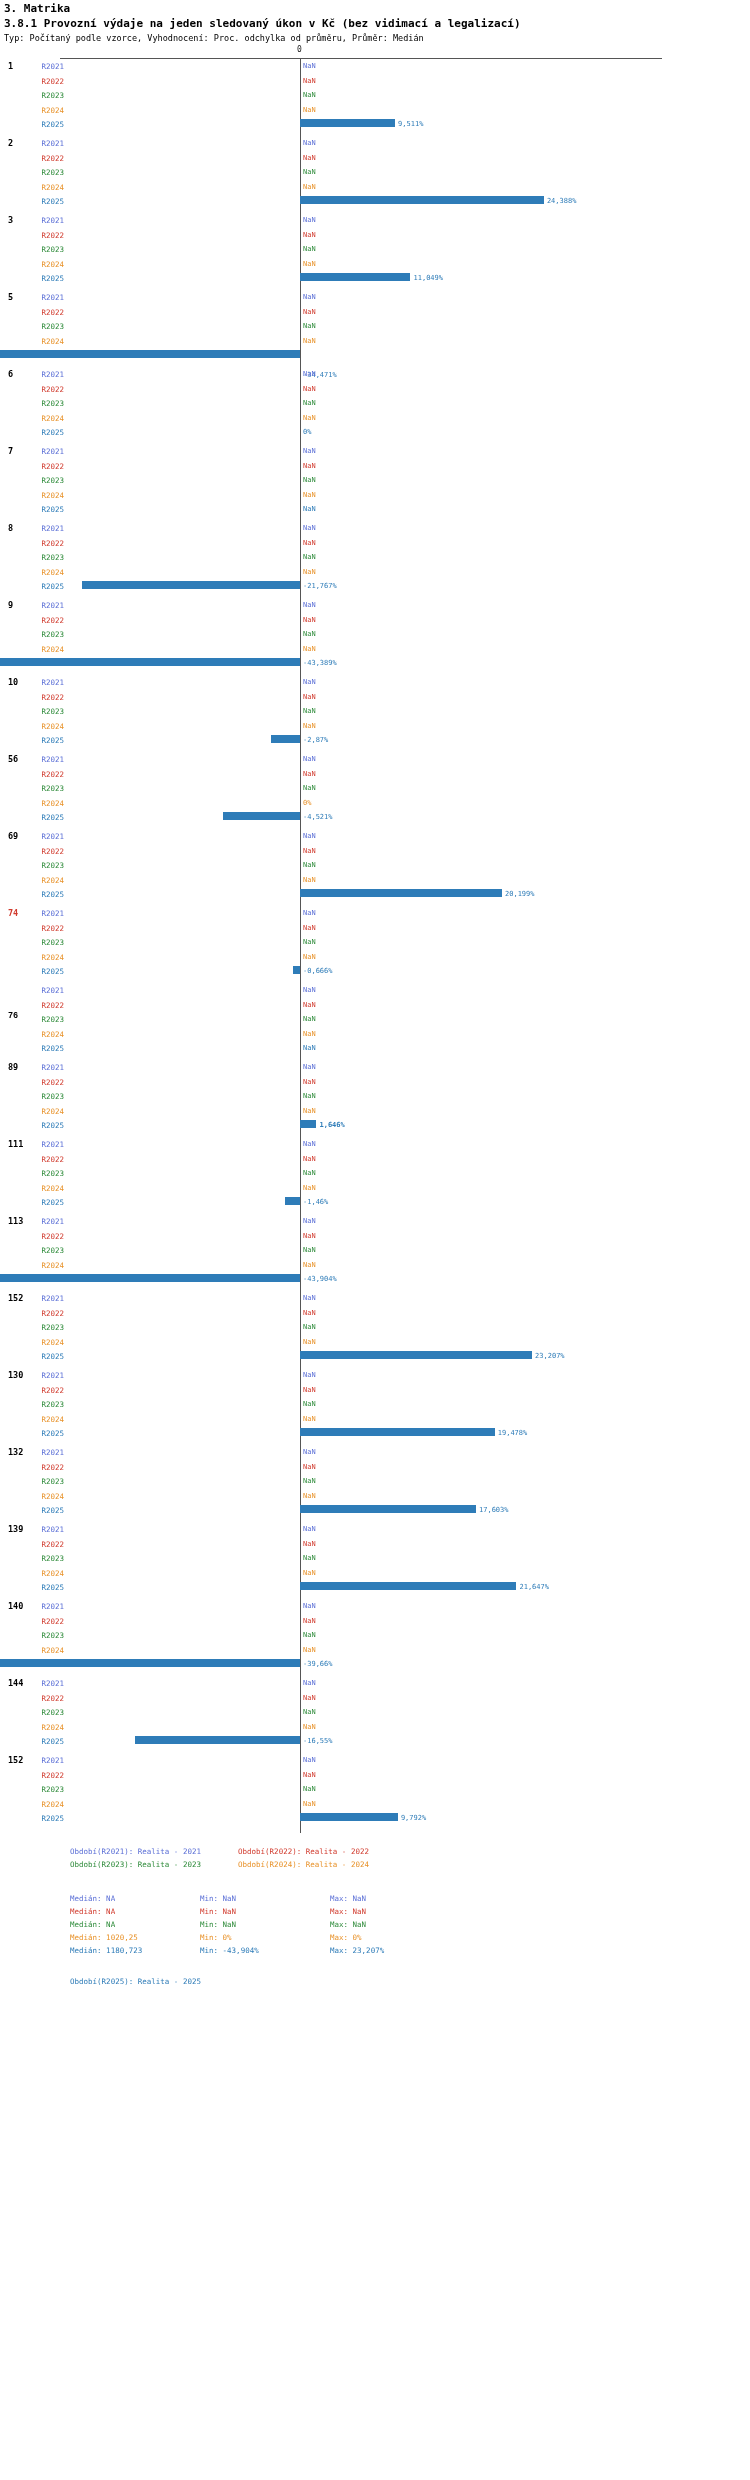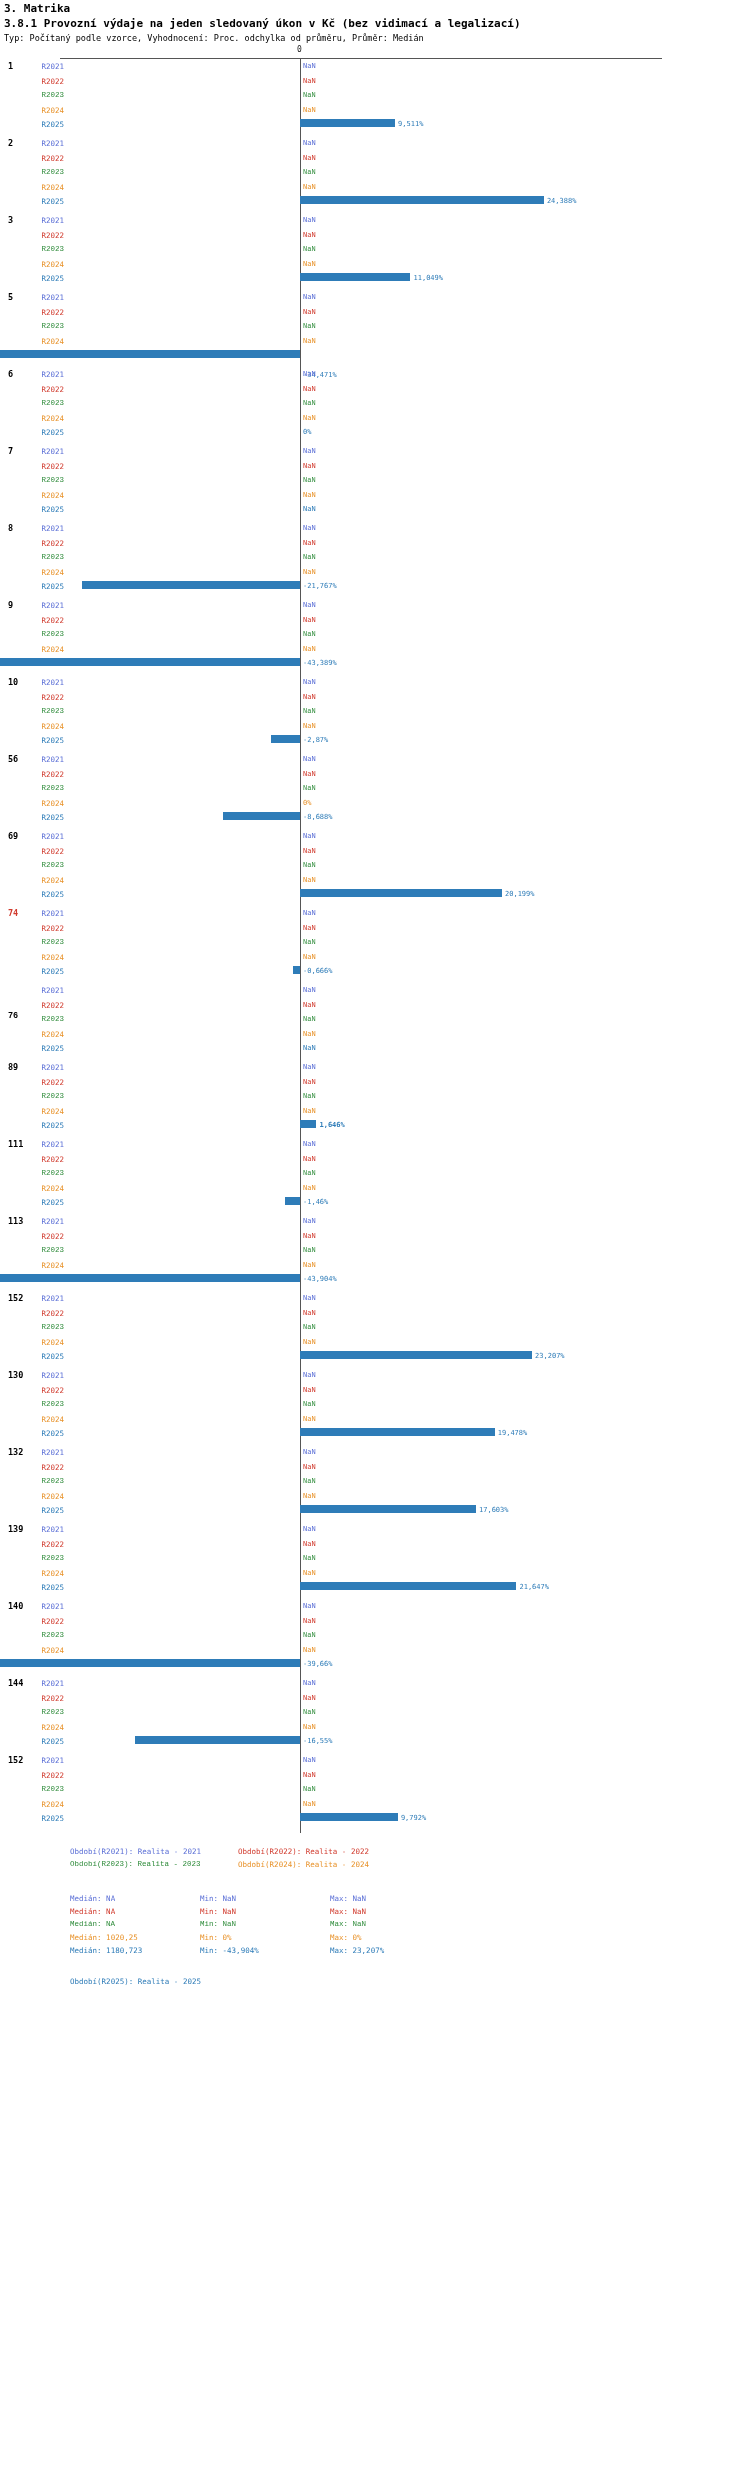--- a/index.html
+++ b/index.html
@@ -12,21 +12,21 @@
   .zero-line{position:absolute;left:300px;top:58px;width:1px;background:#555;}
   .zero-label{position:absolute;font-size:8px;color:#222;}
   .grp-label{position:absolute;font-size:8.5px;font-weight:bold;color:#000;}
   .row-label{position:absolute;font-size:7.5px;text-align:right;}
   .bar{position:absolute;height:8px;background:#2e7cb8;}
   .bar-val{position:absolute;font-size:7px;color:#2e7cb8;white-space:nowrap;}
   .na{position:absolute;font-size:7px;white-space:nowrap;}
   .legend{position:absolute;font-size:7.5px;white-space:pre;}
   .c2021{color:#5b6fd6;}
   .c2022{color:#d13b2e;}
-  .c2023{color:#2e8b3a;font-family:Liberation Mono, monospace;}
+  .c2023{color:#2e8b3a;}
   .c2024{color:#e8922a;}
   .c2025{color:#2e7cb8;}
 </style>
 </head>
 <body>
 
 <div class="page">
   <div class="hdr">3. Matrika</div>
   <div class="hdr2">3.8.1 Provozní výdaje na jeden sledovaný úkon v Kč (bez vidimací a legalizací)</div>
   <div class="sub">Typ: Počítaný podle vzorce, Vyhodnocení: Proc. odchylka od průměru, Průměr: Medián</div>
@@ -144,21 +144,21 @@
       <div class="row-label c2021" style="left: 24px; width: 40px; top: 755px;">R2021</div>
       <div class="na c2021" style="left: 303px; top: 755px;">NaN</div>
       <div class="row-label c2022" style="left: 24px; width: 40px; top: 769.6px;">R2022</div>
       <div class="na c2022" style="left: 303px; top: 769.6px;">NaN</div>
       <div class="row-label c2023" style="left: 24px; width: 40px; top: 784.2px;">R2023</div>
       <div class="na c2023" style="left: 303px; top: 784.2px;">NaN</div>
       <div class="row-label c2024" style="left: 24px; width: 40px; top: 798.8px;">R2024</div>
       <div class="bar-val c2024" style="top: 798.8px; left: 303px;">0%</div>
       <div class="row-label c2025" style="left: 24px; width: 40px; top: 813.4px;">R2025</div>
       <div class="bar" style="top: 812.4px; width: 76.98px; left: 223.02px;"></div>
-      <div class="bar-val c2025" style="top: 813.4px; left: 303px;">-8,688%</div>
+      <div class="bar-val c2025" style="top: 813.4px; left: 303px;">-4,521%</div>
       <div class="grp-label" style="left: 8px; top: 831px;">69</div>
       <div class="row-label c2021" style="left: 24px; width: 40px; top: 832px;">R2021</div>
       <div class="na c2021" style="left: 303px; top: 832px;">NaN</div>
       <div class="row-label c2022" style="left: 24px; width: 40px; top: 846.6px;">R2022</div>
       <div class="na c2022" style="left: 303px; top: 846.6px;">NaN</div>
       <div class="row-label c2023" style="left: 24px; width: 40px; top: 861.2px;">R2023</div>
       <div class="na c2023" style="left: 303px; top: 861.2px;">NaN</div>
       <div class="row-label c2024" style="left: 24px; width: 40px; top: 875.8px;">R2024</div>
       <div class="na c2024" style="left: 303px; top: 875.8px;">NaN</div>
       <div class="row-label c2025" style="left: 24px; width: 40px; top: 890.4px;">R2025</div>

